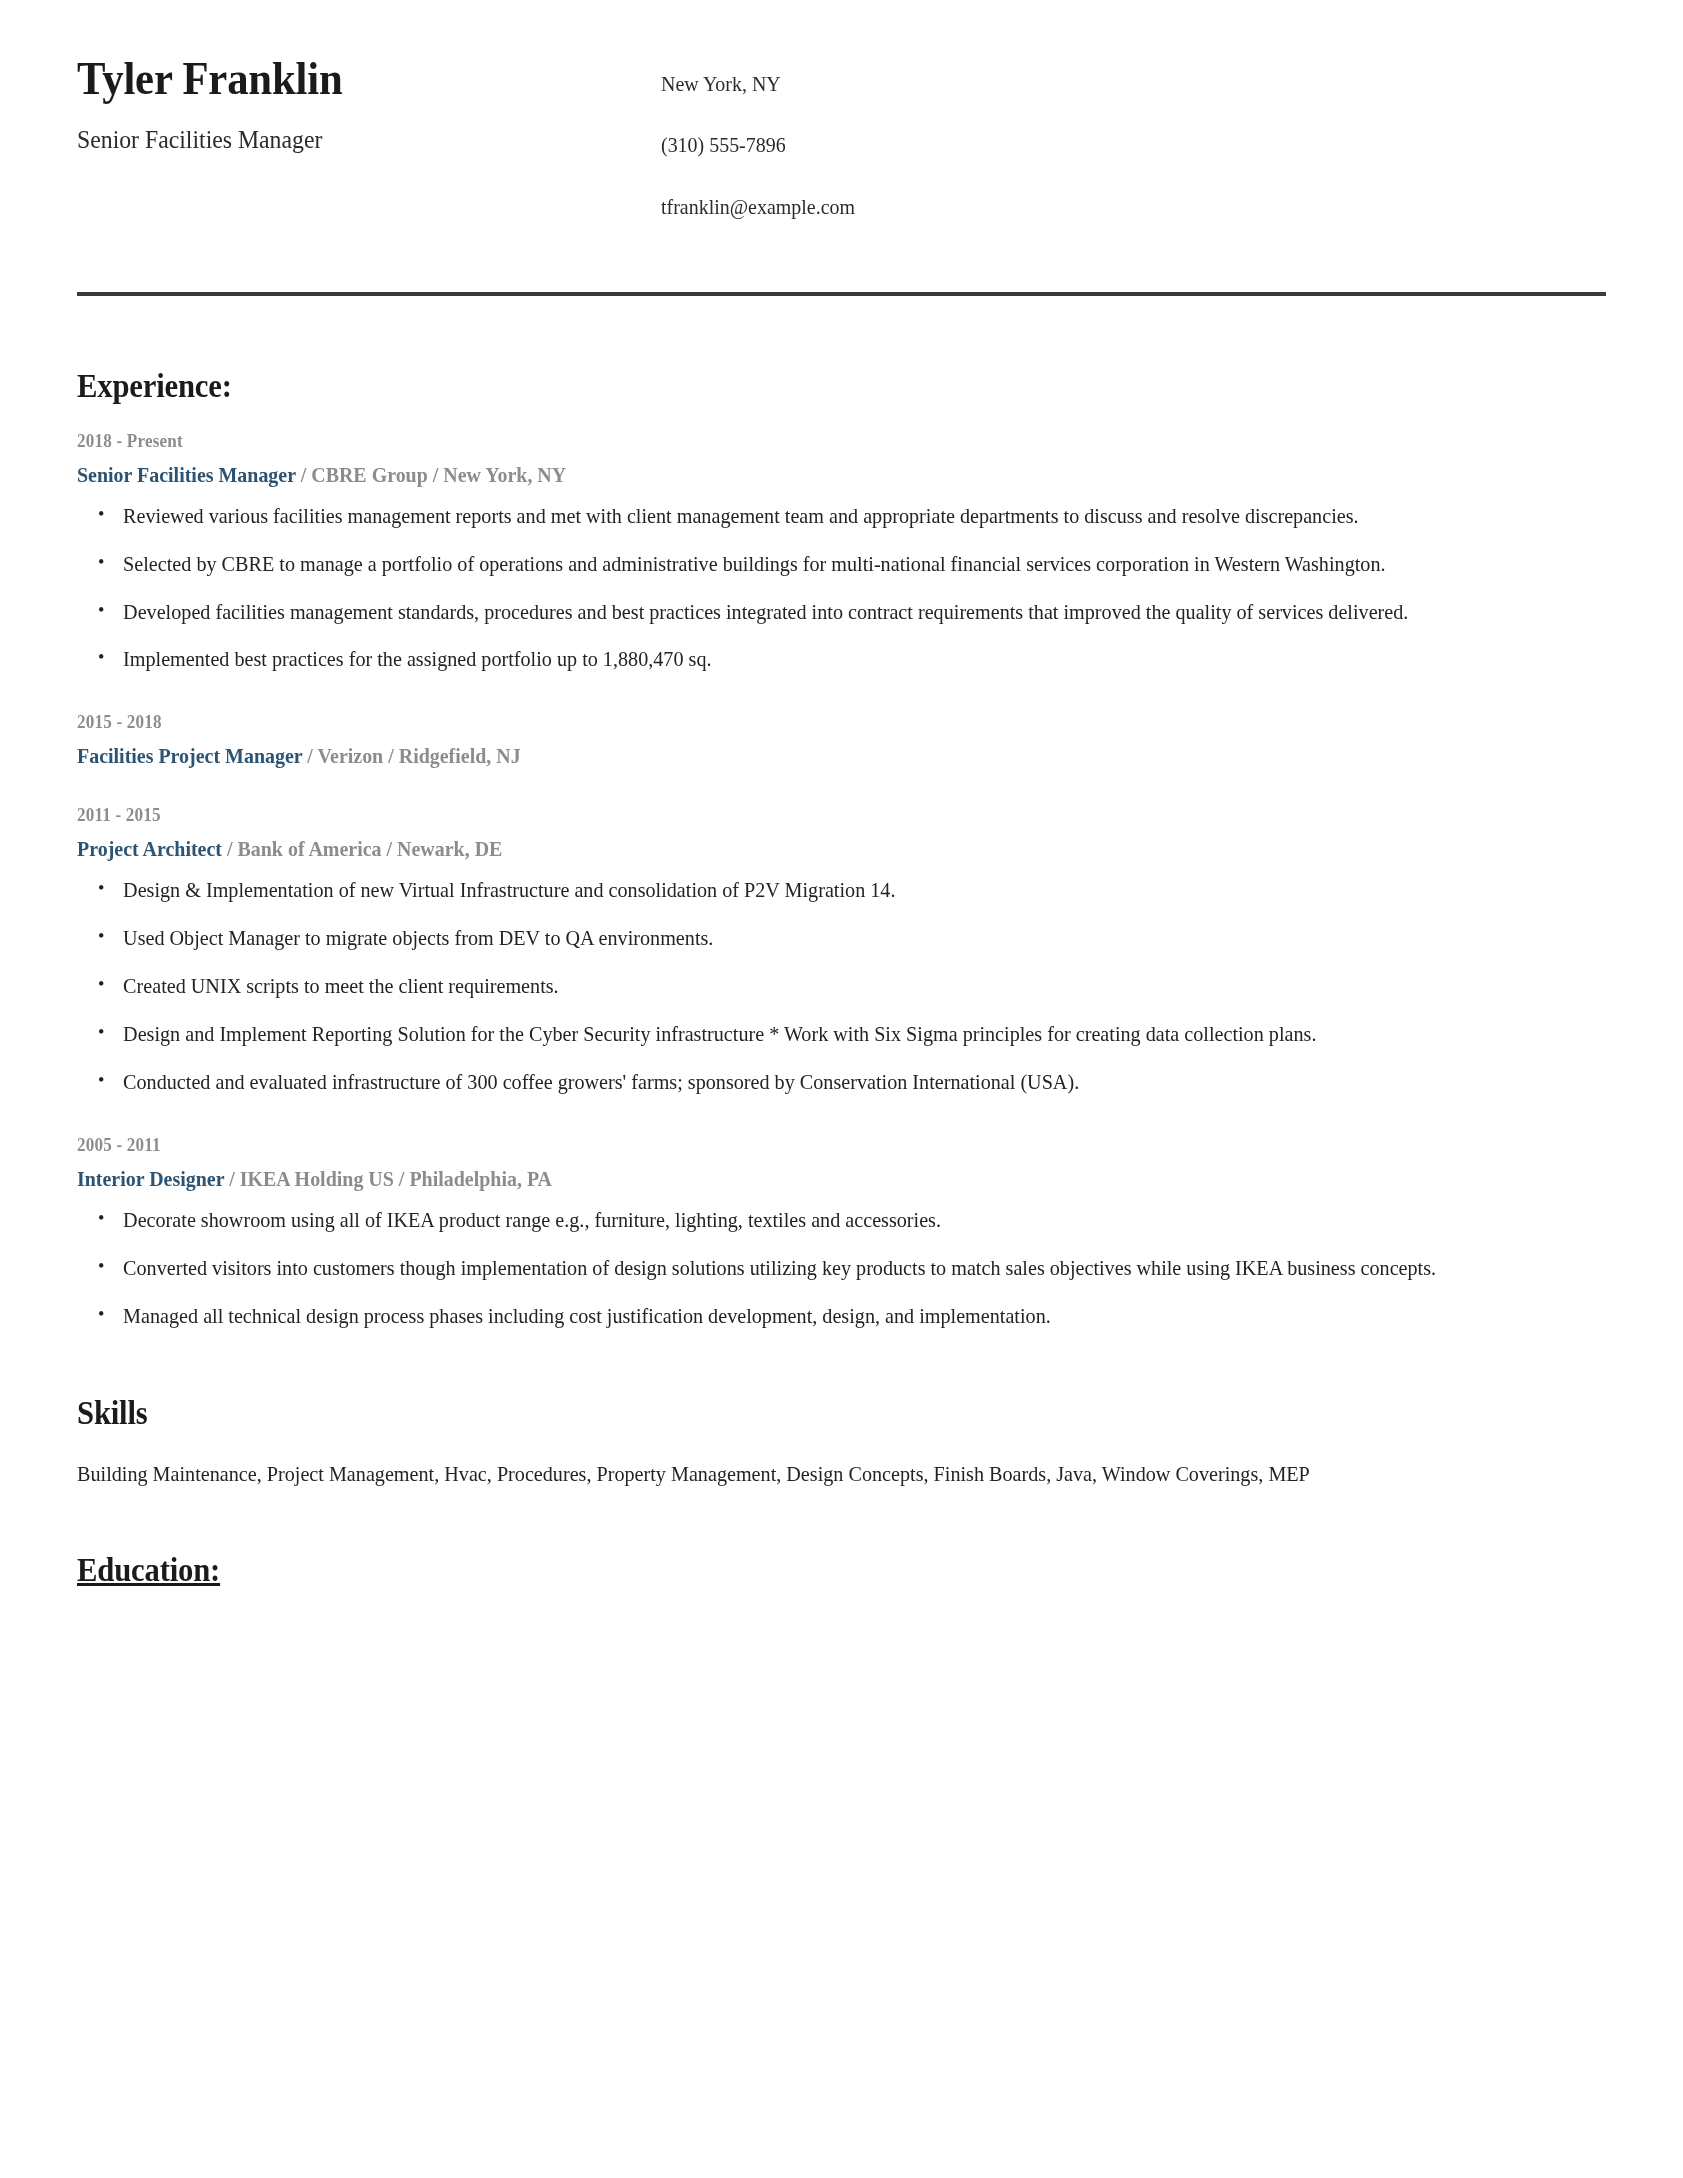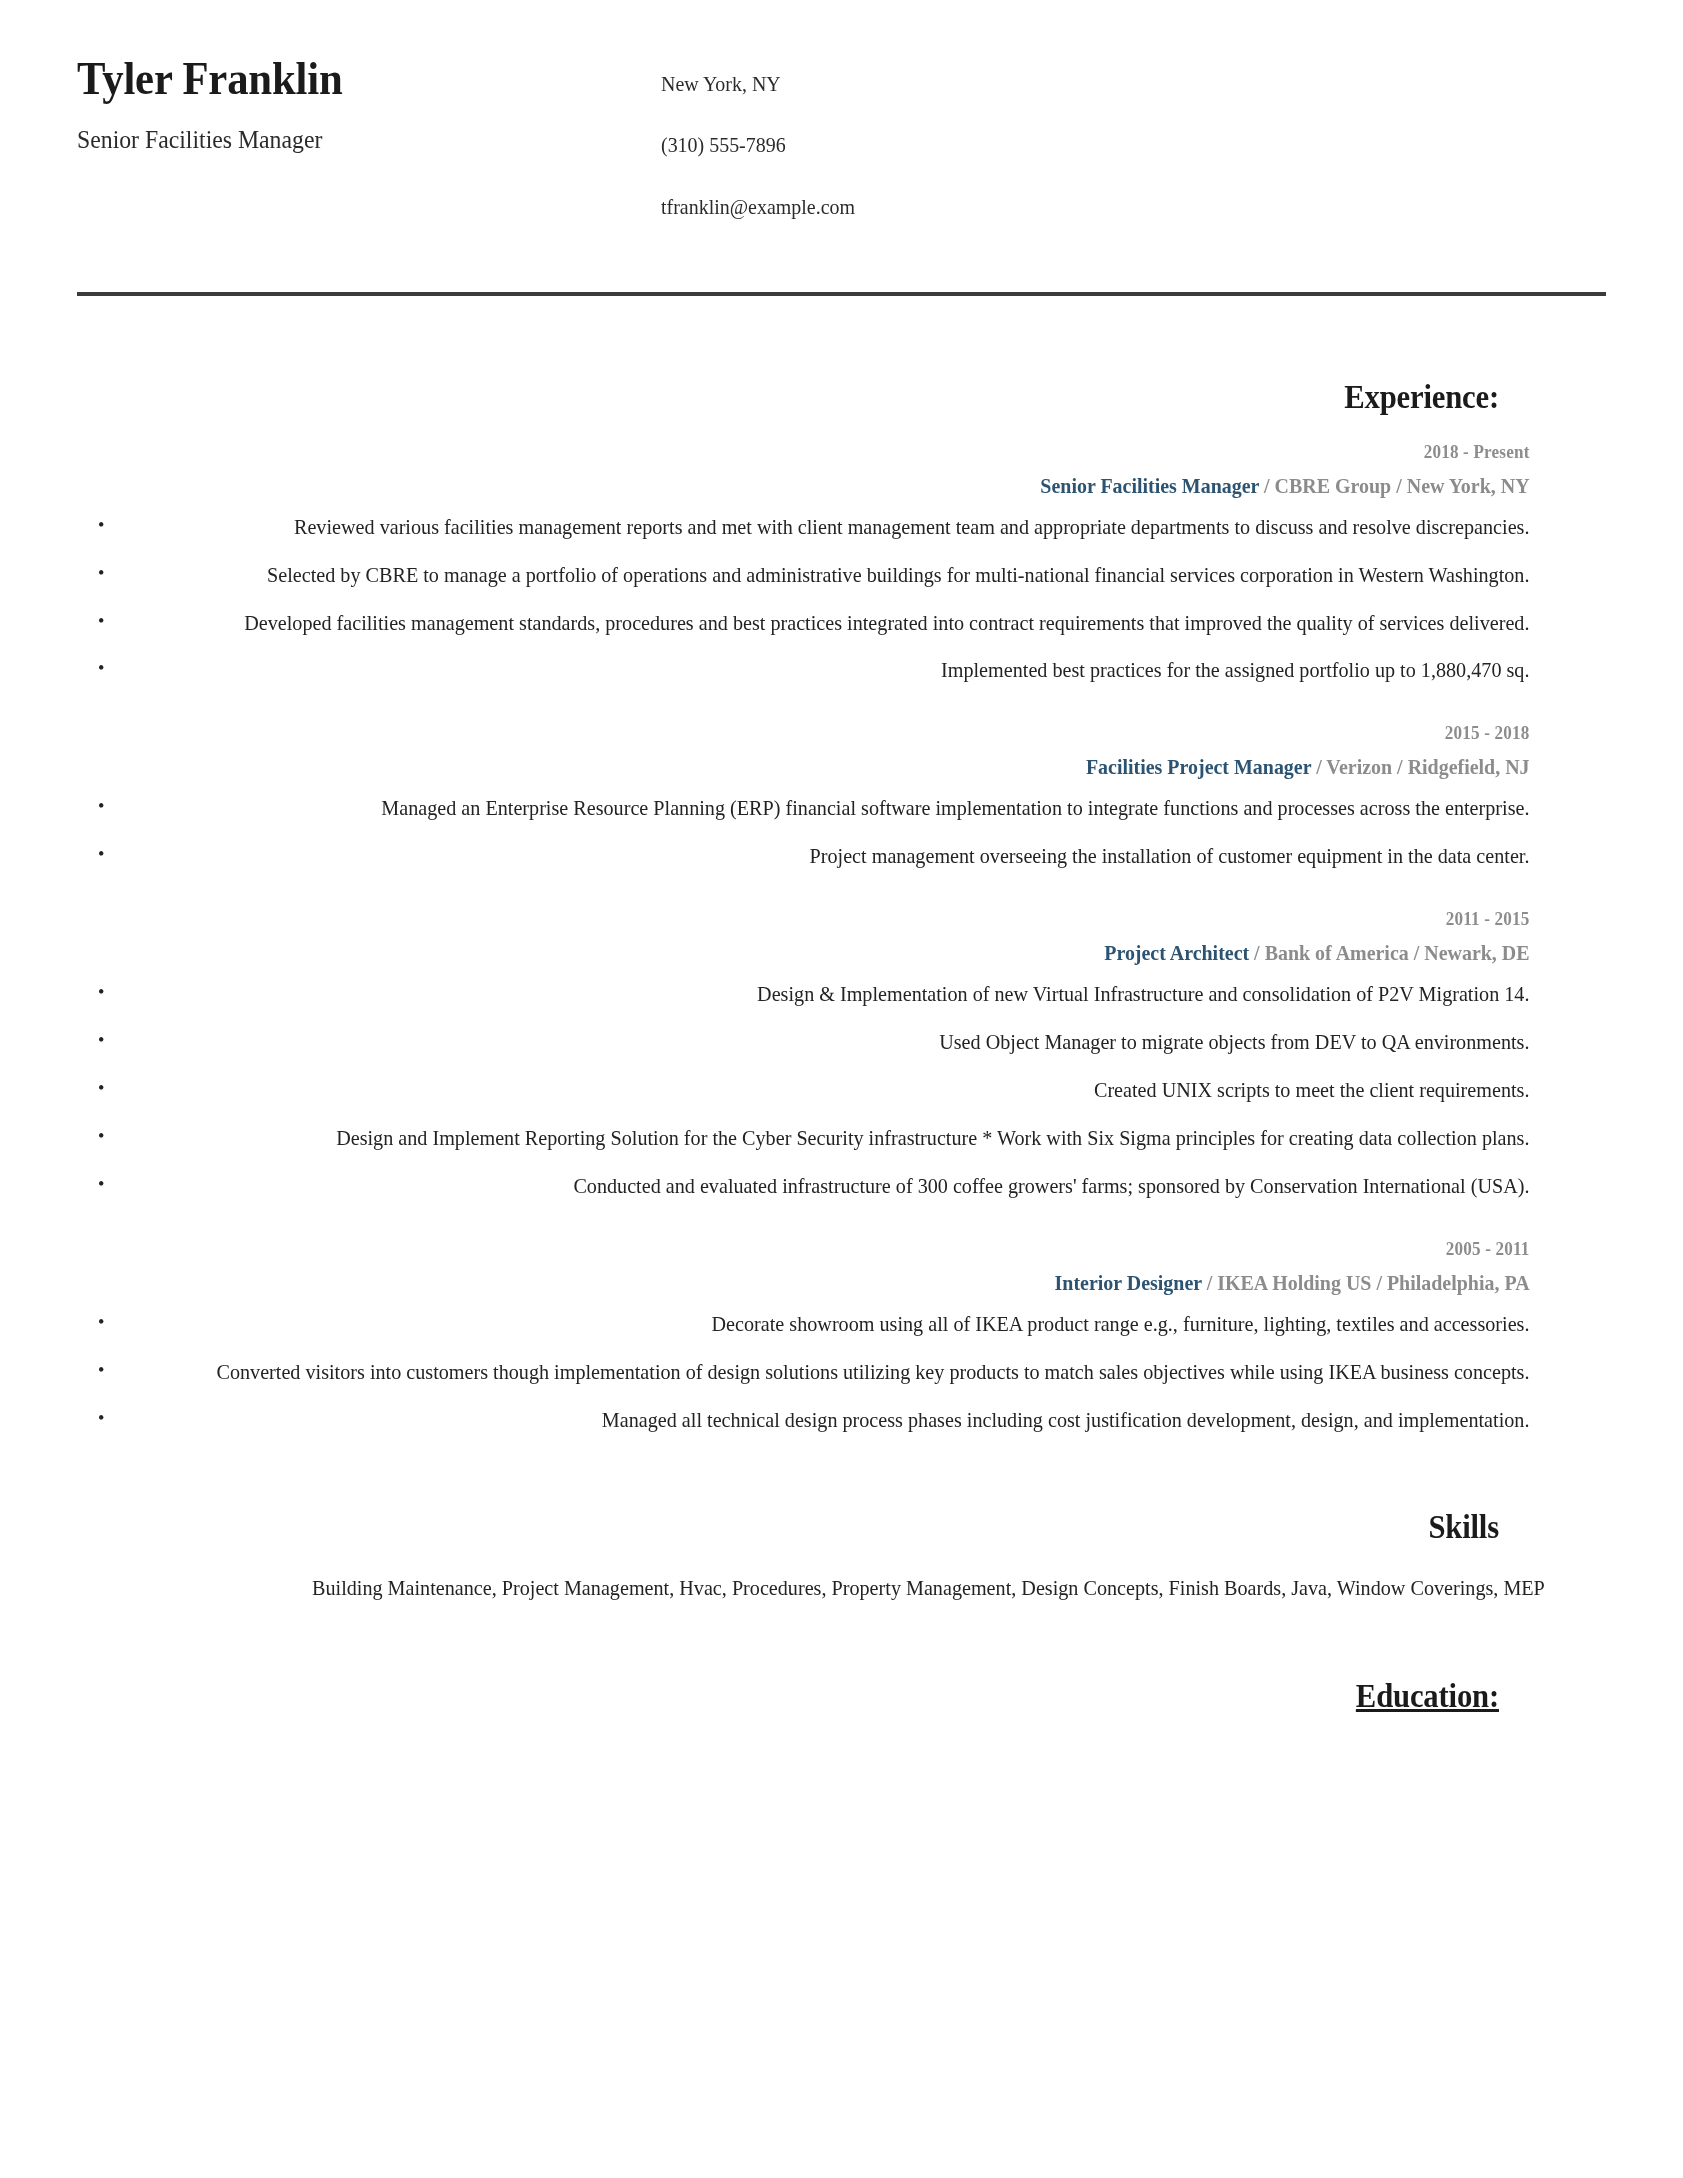--- a/index.html
+++ b/index.html
@@ -64,21 +64,21 @@
   }
   .contact-line:last-child { margin-bottom: 0; }
 
   .rule {
     height: 4px;
     background: #3b3b3b;
     margin-top: 72px;
   }
 
   
-  .section { margin-top: 12px; text-align: right; }
+  .section { margin-top: 1px; }
   .section-title {
     font-size: 33px;
     font-weight: bold;
     color: #1b1b1b;
     letter-spacing: -0.2px;
     transform: scaleX(0.93);
     transform-origin: left center;
   }
   .section-experience { padding-top: 71px; }
   .section-skills { padding-top: 61px; }
@@ -177,24 +177,20 @@
         <li>Developed facilities management standards, procedures and best practices integrated into contract requirements that improved the quality of services delivered.</li>
         <li>Implemented best practices for the assigned portfolio up to 1,880,470 sq.</li>
       </ul>
     </div>
 
     <div class="entry">
       <div class="entry-dates">2015 - 2018</div>
       <div class="entry-heading">
         <span class="entry-role">Facilities Project Manager</span><span class="entry-sep"> / </span><span class="entry-org">Verizon</span><span class="entry-sep"> / </span><span class="entry-loc">Ridgefield, NJ</span>
       </div>
-      <ul class="bullets">
-        <li>Managed an Enterprise Resource Planning (ERP) financial software implementation to integrate functions and processes across the enterprise.</li>
-        <li>Project management overseeing the installation of customer equipment in the data center.</li>
-      </ul>
     </div>
 
     <div class="entry">
       <div class="entry-dates">2011 - 2015</div>
       <div class="entry-heading">
         <span class="entry-role">Project Architect</span><span class="entry-sep"> / </span><span class="entry-org">Bank of America</span><span class="entry-sep"> / </span><span class="entry-loc">Newark, DE</span>
       </div>
       <ul class="bullets">
         <li>Design &amp; Implementation of new Virtual Infrastructure and consolidation of P2V Migration 14.</li>
         <li>Used Object Manager to migrate objects from DEV to QA environments.</li>

